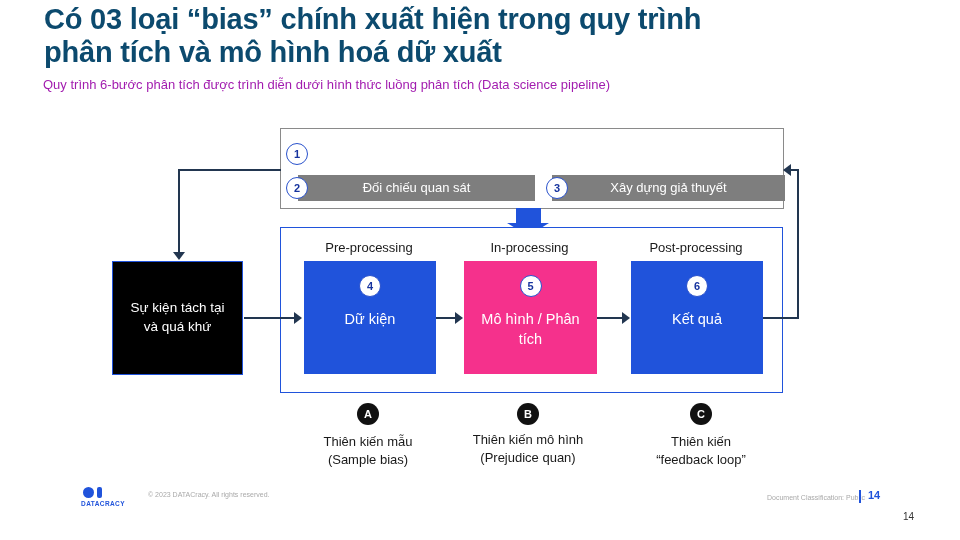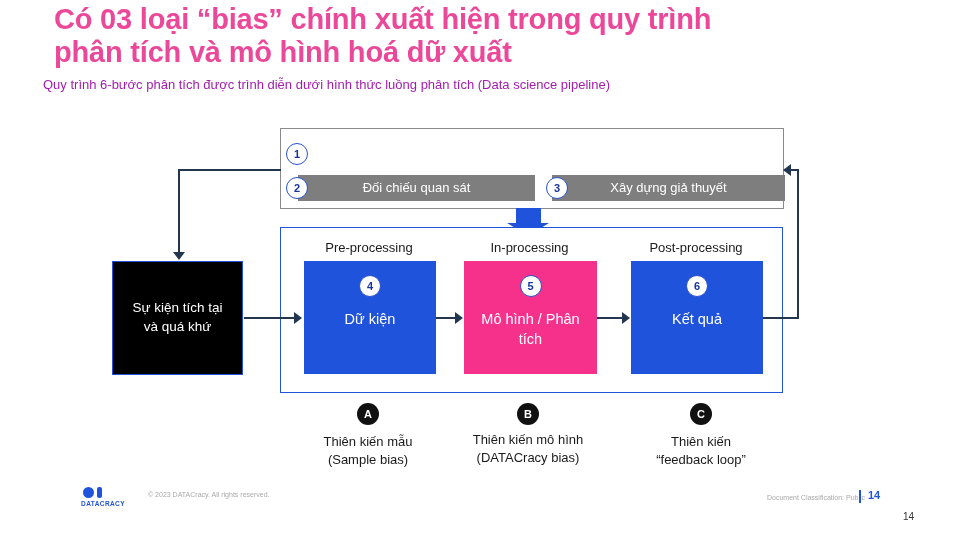--- a/index.html
+++ b/index.html
@@ -8,22 +8,22 @@
   .slide {
     position: relative;
     width: 960px;
     height: 540px;
     background: #fff;
     overflow: hidden;
   }
   
   .title {
     position: absolute;
-    left: 54px; top: 3px;
-    color: #ec4899;
+    left: 44px; top: 3px;
+    color: #0c4a6e;
     font-size: 29px;
     font-weight: bold;
     line-height: 1.13;
     letter-spacing: -0.2px;
   }
   .subtitle {
     position: absolute;
     left: 43px; top: 77px;
     color: #a21caf;
     font-size: 13px;
@@ -266,21 +266,21 @@
       <div class="num-circle">5</div>
       <div class="node-label">Mô hình / Phân tích</div>
     </div>
     <div class="flow-node node-6">
       <div class="num-circle">6</div>
       <div class="node-label">Kết quả</div>
     </div>
   </div>
 
   <div class="source-box">
-    <div>Sự kiện tích tại</div>
+    <div>Sự kiện tách tại</div>
     <div>và quá khứ</div>
   </div>
 
   <div class="line" style="left:178px; top:169px; width:103px; height:2px;"></div>
   <div class="line" style="left:178px; top:169px; width:2px; height:84px;"></div>
   <div class="tri tri-down" style="left:173px; top:252px;"></div>
 
   <div class="line" style="left:244px; top:317px; width:51px; height:2px;"></div>
   <div class="tri tri-right" style="left:294px; top:312px;"></div>
 
@@ -298,21 +298,21 @@
   <div class="letter-circle la">A</div>
   <div class="letter-circle lb">B</div>
   <div class="letter-circle lc">C</div>
 
   <div class="bias-label bl-a">
     <div>Thiên kiến mẫu</div>
     <div>(Sample bias)</div>
   </div>
   <div class="bias-label bl-b">
     <div>Thiên kiến mô hình</div>
-    <div>(DATACracy bias)</div>
+    <div>(Prejudice quan)</div>
   </div>
   <div class="bias-label bl-c">
     <div>Thiên kiến</div>
     <div>“feedback loop”</div>
   </div>
 
   <div class="logo-circle"></div>
   <div class="logo-bar"></div>
   <div class="logo-text">DATACRACY</div>
   <div class="copyright">© 2023 DATACracy. All rights reserved.</div>

